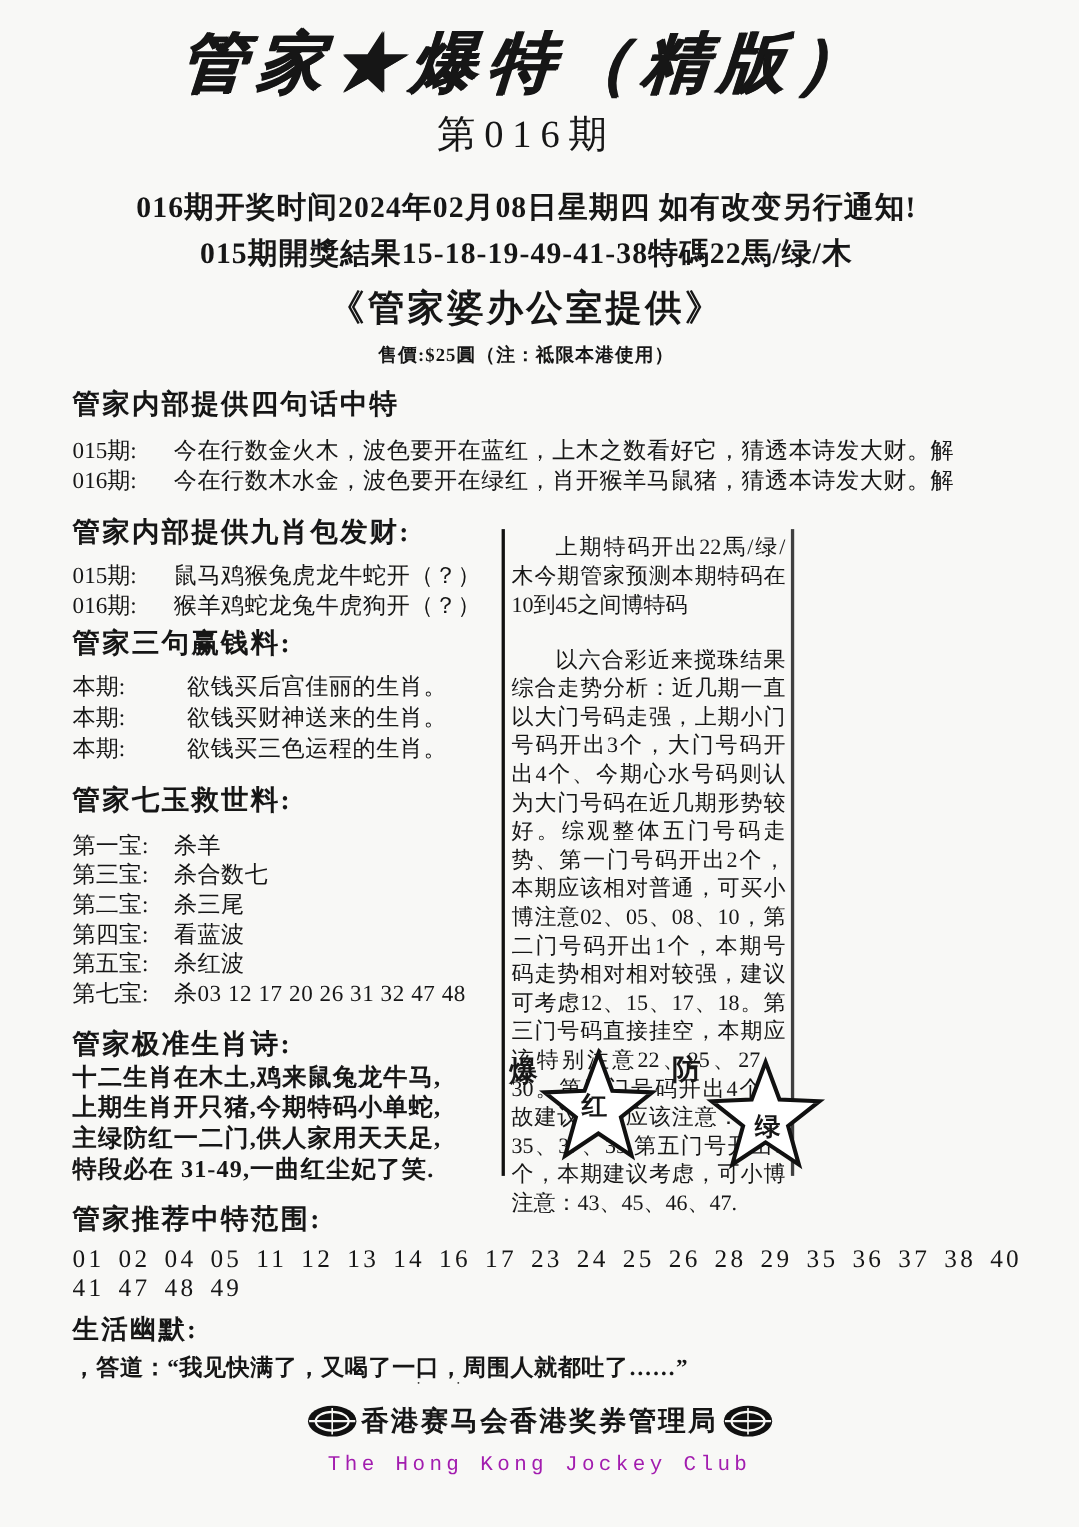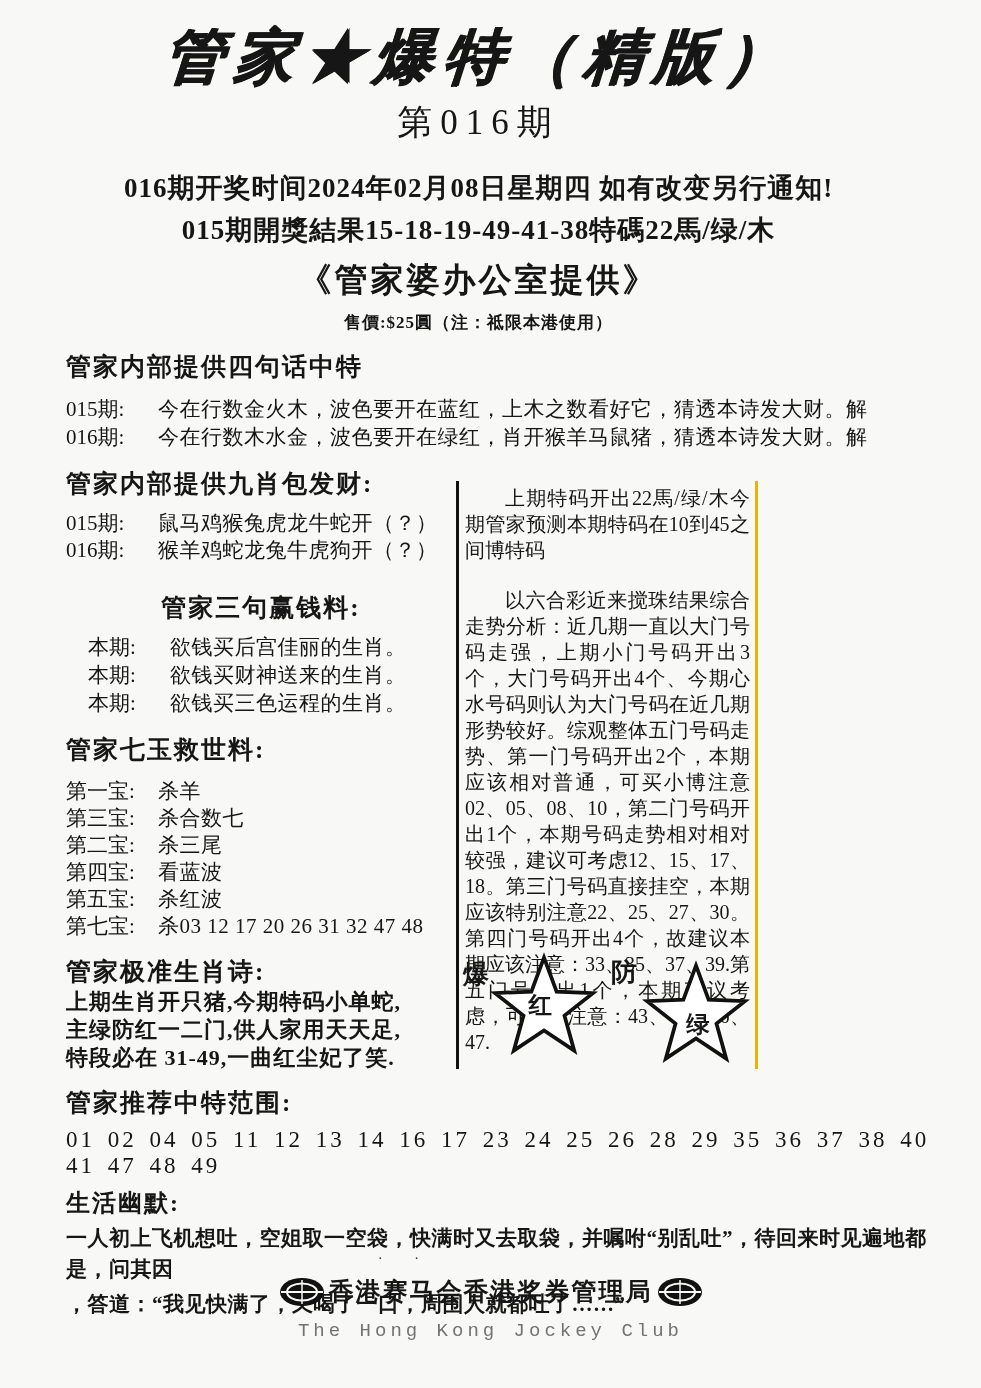--- a/index.html
+++ b/index.html
@@ -34,32 +34,32 @@
 
   .four { margin-top: 16px; }
   .four .rows { margin-top: 12px; }
   .four .row { line-height: 28px; }
 
   
   .cols { display: flex; margin-top: 16px; }
   .leftcol { width: 390px; flex: 0 0 auto; }
 
   .nine .rows { margin-top: 10px; }
-  .three { margin-top: 27px; text-align: center; }
+  .three { margin-top: 4px; }
   .three .rows { margin-top: 9px; }
   .three .row { line-height: 28px; gap: 12px; }
   .seven { margin-top: 16px; }
   .seven .rows { margin-top: 12px; }
   .seven .row { line-height: 27px; }
   .poemsec { margin-top: 15px; }
   .poem-line { font-size: 22px; font-weight: 600; line-height: 28px; letter-spacing: 1px; }
 
   .panel {
-    width: 302px; flex: 0 0 auto; margin-top: 14px; height: 588px;
-    border-left: 3px solid #111; border-right: 3px solid #eab308;
+    width: 266px; flex: 0 0 auto; margin-top: 14px; height: 588px;
+    border-left: 3px solid #111; border-right: 3px solid #404040;
     padding: 4px 5px 0 6px; position: relative;
   }
   .panel p { font-size: 20px; line-height: 26px; text-align: justify; text-justify: inter-ideograph; }
   .panel .p1 { text-indent: 2em; }
   .panel .p2 { margin-top: 24px; text-indent: 2em; }
   .stars { position: absolute; left: 2px; bottom: 2px; width: 300px; height: 116px; }
   .stars .grp { position: absolute; top: 0; }
   .star-label { font-size: 26px; font-weight: 700; position: absolute; }
 
   
@@ -67,21 +67,21 @@
   .numbers { font-size: 23px; letter-spacing: 3px; margin-top: 8px; word-spacing: 4px; }
   .humor { margin-top: 8px; }
   .humor-line { font-size: 21px; font-weight: 600; line-height: 31px; letter-spacing: 0.5px; margin-top: 4px; }
   .humor .sec-h { font-size: 24px; }
 
   .footer { position: absolute; left: 0; right: 0; bottom: 46px; text-align: center; }
   .dots { font-size: 14px; letter-spacing: 14px; color: #333; margin-bottom: 8px; padding-right: 170px; }
   .club-row { display: flex; align-items: center; justify-content: center; gap: 4px; }
   .club-cn { font-size: 25px; font-weight: 700; letter-spacing: 2px; }
   .club-en {
-    margin-top: 12px; font-size: 19px; letter-spacing: 4px; color: #737373;
+    margin-top: 12px; font-size: 19px; letter-spacing: 4px; color: #a21caf;
     font-family: "Liberation Mono", "DejaVu Sans Mono", monospace;
   }
 </style>
 </head>
 <body>
 
 <div class="page">
 
   <div class="hdr">
     <div class="title">管家★爆特（精版）</div>
@@ -167,20 +167,21 @@
           </div>
           <div class="row">
             <span class="lbl">第七宝:</span>
             <span class="txt">杀03 12 17 20 26 31 32 47 48</span>
           </div>
         </div>
       </div>
 
       <div class="poemsec">
         <div class="sec-h">管家极准生肖诗:</div>
+        <div class="poem-line">十二生肖在木土,鸡来鼠兔龙牛马,</div>
         <div class="poem-line">上期生肖开只猪,今期特码小单蛇,</div>
         <div class="poem-line">主绿防红一二门,供人家用天天足,</div>
         <div class="poem-line">特段必在 31-49,一曲红尘妃了笑.</div>
       </div>
 
     </div>
 
     <div class="panel">
       <p class="p1">上期特码开出22馬/绿/木今期管家预测本期特码在10到45之间博特码</p>
       <p class="p2">以六合彩近来搅珠结果综合走势分析：近几期一直以大门号码走强，上期小门号码开出3个，大门号码开出4个、今期心水号码则认为大门号码在近几期形势较好。综观整体五门号码走势、第一门号码开出2个，本期应该相对普通，可买小博注意02、05、08、10，第二门号码开出1个，本期号码走势相对相对较强，建议可考虑12、15、17、18。第三门号码直接挂空，本期应该特别注意22、25、27、30。第四门号码开出4个，故建议本期应该注意：33、35、37、39.第五门号开出1个，本期建议考虑，可小博注意：43、45、46、47.</p>
@@ -205,21 +206,20 @@
 
   </div>
 
   <div class="recommend">
     <div class="sec-h">管家推荐中特范围:</div>
     <div class="numbers">01 02 04 05 11 12 13 14 16 17 23 24 25 26 28 29 35 36 37 38 40 41 47 48 49</div>
   </div>
 
   <div class="humor">
     <div class="sec-h">生活幽默:</div>
-    <div class="humor-line">一人初上飞机想吐，空姐取一空袋，快满时又去取袋，并嘱咐“别乱吐”，待回来时见遍地都是，问其因</div>
     <div class="humor-line">，答道：“我见快满了，又喝了一口，周围人就都吐了……”</div>
   </div>
 
   <div class="footer">
     <div class="dots">· ·</div>
     <div class="club-row">
       <svg width="46" height="32" viewBox="0 0 46 32">
         <ellipse cx="23" cy="16" rx="22" ry="14" fill="#111"></ellipse>
         <ellipse cx="23" cy="16" rx="15" ry="8.5" fill="none" stroke="#f8f8f6" stroke-width="2"></ellipse>
         <line x1="2" y1="16" x2="44" y2="16" stroke="#f8f8f6" stroke-width="2"></line>

